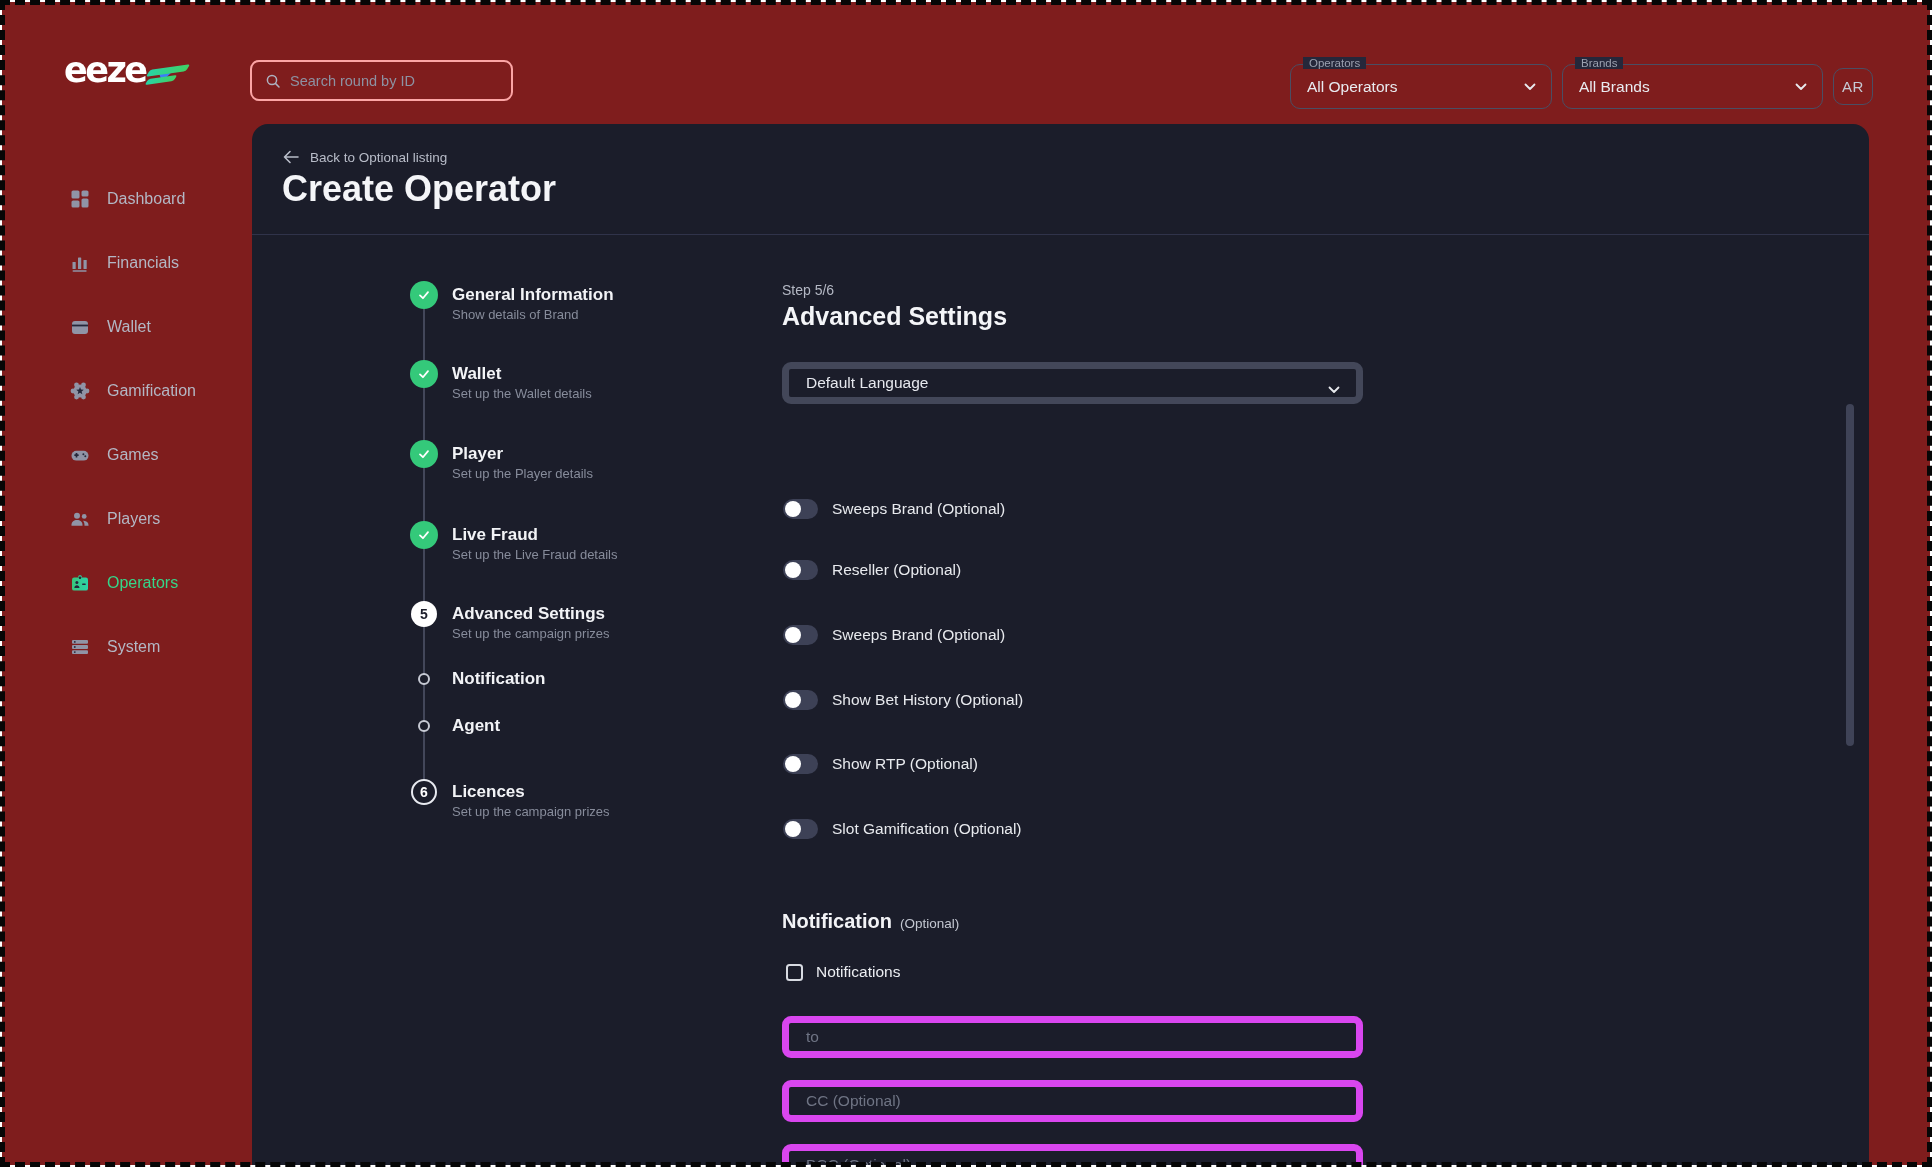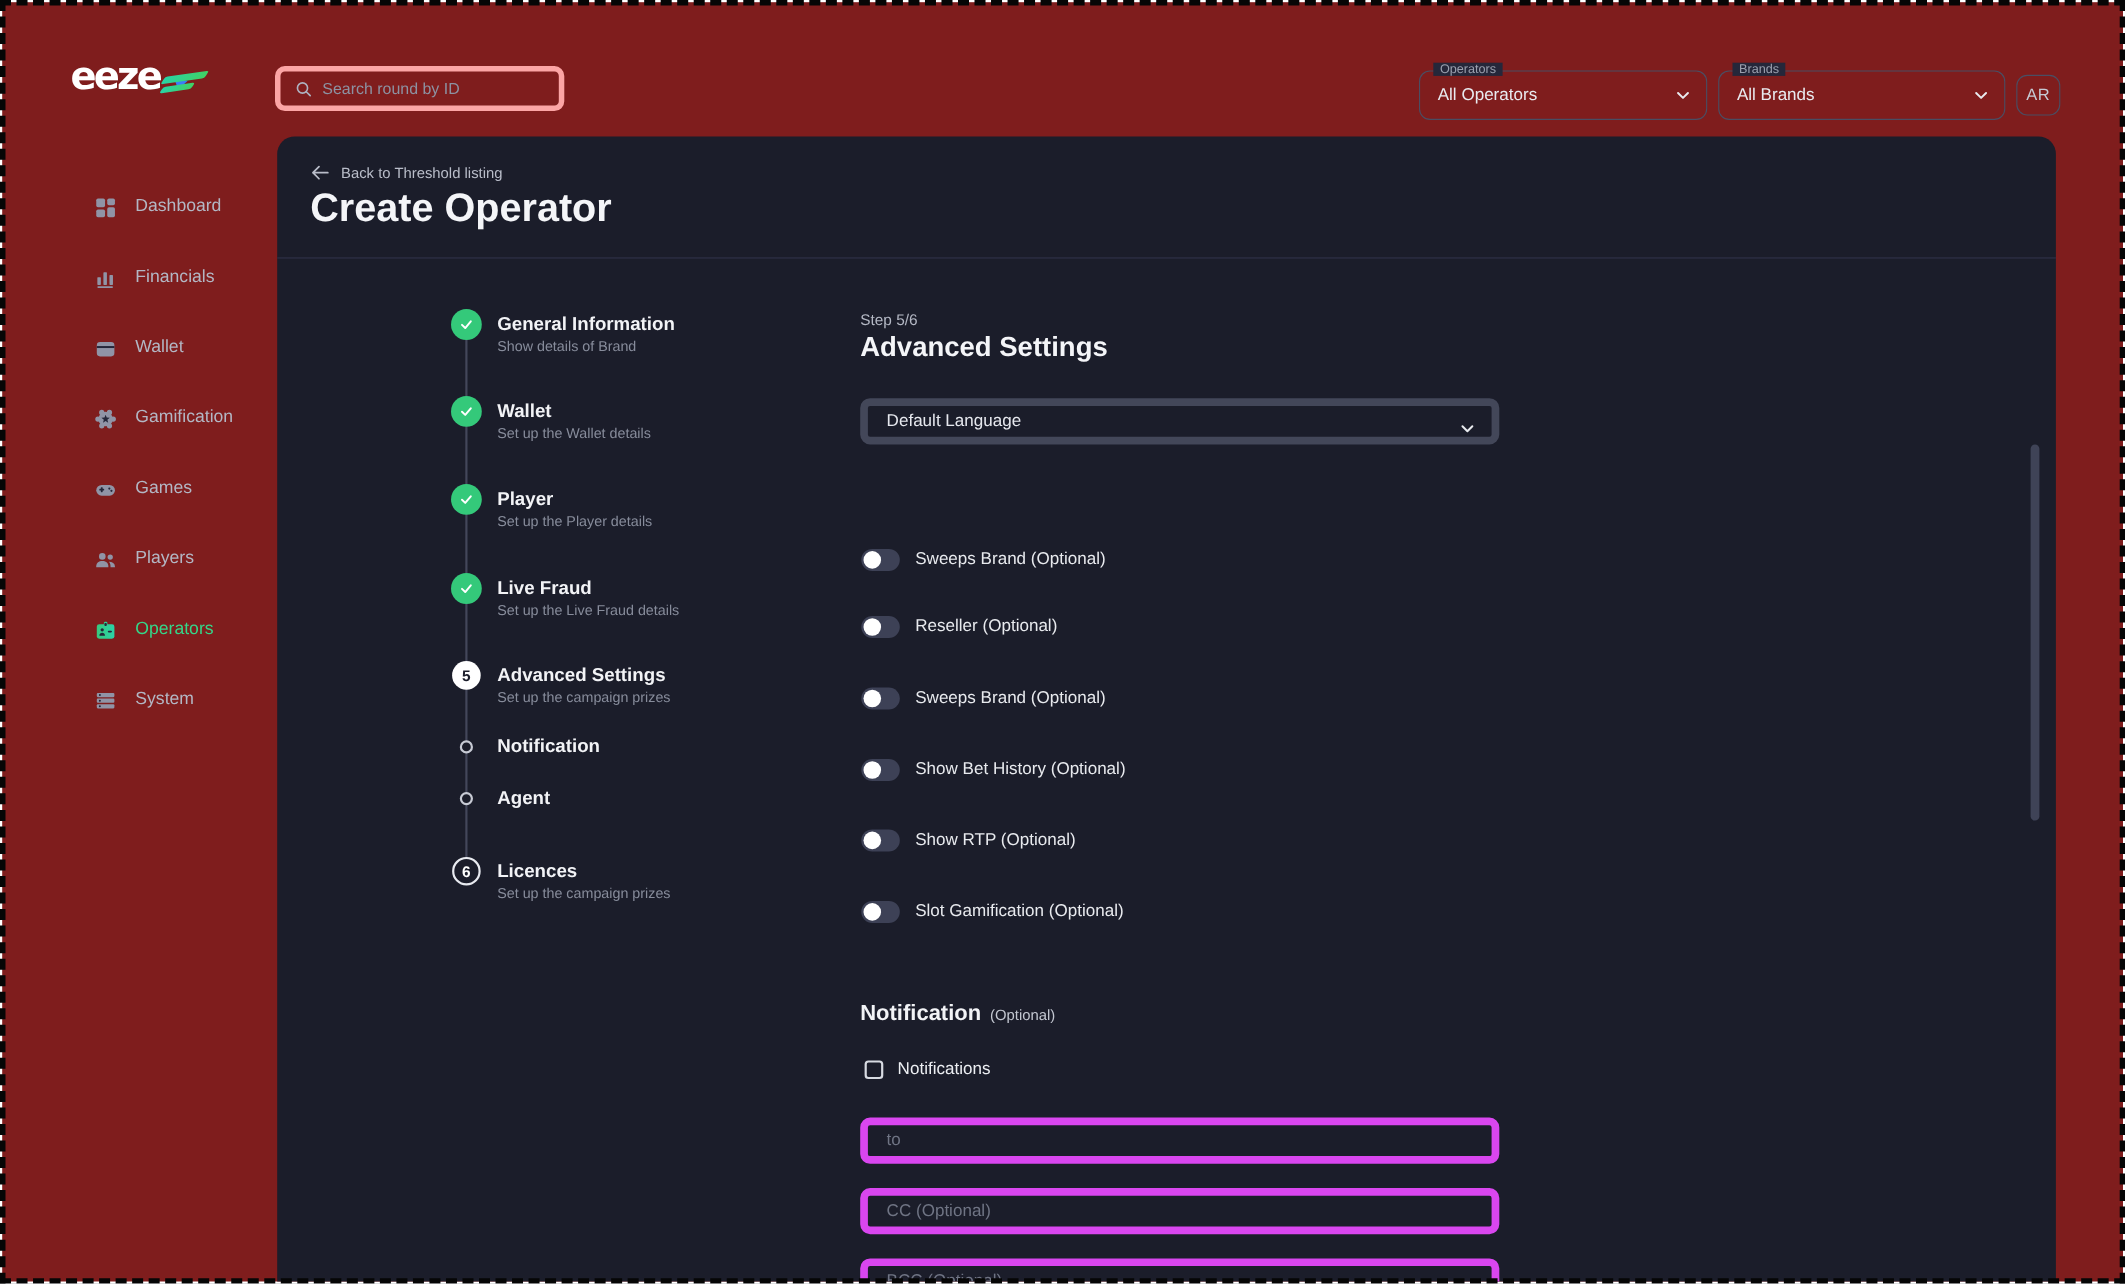--- a/index.html
+++ b/index.html
@@ -12,36 +12,36 @@
   .topbar { position:absolute; top:0; left:0; right:0; height:122px; }
   .logo { position:absolute; left:62px; top:52px; display:flex; align-items:flex-end; }
   .logo-text { font-family:"DejaVu Sans",sans-serif; font-weight:800; font-size:35px; line-height:33px; color:#ffffff; letter-spacing:-2.5px; }
   .logo-blue { position:absolute; left:96px; top:16px; width:0; height:0; border-left:11px solid #3b7df7; border-top:5px solid transparent; border-bottom:5px solid transparent; transform:rotate(-18deg); }
   .logo-swoosh { position:relative; width:46px; height:26px; margin-left:2px; }
   .logo-swoosh .bar1 { position:absolute; left:2px; top:6px; width:36px; height:7px; border-radius:2px;
       background:linear-gradient(90deg,#28d3a6,#41d164); transform:skewX(-38deg) rotate(-9deg); }
   .logo-swoosh .bar2 { position:absolute; left:0px; top:16px; width:26px; height:6px; border-radius:2px;
       background:linear-gradient(90deg,#28d3a6,#41d164); transform:skewX(-38deg) rotate(-9deg); }
 
-  .search { position:absolute; left:248px; top:58px; width:263px; height:41px; border:5px solid #fca5a5; border-radius:9px;
+  .search { position:absolute; left:248px; top:58px; width:263px; height:41px; border:2px solid #fca5a5; border-radius:9px;
       display:flex; align-items:center; padding:0 13px; gap:9px; }
   .search input { flex:1; background:transparent; border:none; outline:none; color:#e8eaee; font-size:14.5px; font-family:inherit; }
   .search input::placeholder { color:#8d92a2; }
 
   .filter { position:absolute; top:62px; height:45px; border:1px solid #4a4e63; border-radius:10px; }
   .filter .flabel { position:absolute; top:-8px; left:12px; font-size:11.5px; color:#9ba0af; background:#25273a; padding:0 6px; }
   .filter .fvalue { display:block; line-height:43px; padding-left:16px; font-size:15.5px; color:#e9ebf0; }
   .filter .chev { position:absolute; right:15px; top:18px; }
   .filter-operators { left:1288px; width:262px; }
   .filter-brands   { left:1560px; width:261px; }
   .avatar-btn { position:absolute; left:1831px; top:66px; width:40px; height:37px; border:1px solid #4a4e63; border-radius:10px;
       color:#c6cad4; font-size:15px; display:flex; align-items:center; justify-content:center; letter-spacing:0.5px; }
 
   
-  .side-item { position:absolute; left:84px; width:180px; height:40px; display:flex; gap:17px; cursor:pointer; }
+  .side-item { position:absolute; left:68px; width:180px; height:40px; display:flex; align-items:center; gap:17px; cursor:pointer; }
   .side-item .slabel { font-size:16px; color:#b3b7c4; }
   .side-item.active .slabel { color:#35d689; }
   .si-0{top:177px} .si-1{top:241px} .si-2{top:305px} .si-3{top:369px} .si-4{top:433px} .si-5{top:497px} .si-6{top:561px} .si-7{top:625px}
 
   
   .card { position:absolute; left:250px; top:122px; width:1617px; height:1100px; background:#1b1d2a; border-radius:16px 16px 0 0; }
   .back-row { position:absolute; left:30px; top:25px; display:flex; align-items:center; gap:10px; cursor:pointer; }
   .back-row span { font-size:13.5px; color:#b9bdc9; }
   .page-title { position:absolute; left:30px; top:44px; font-size:36px; font-weight:bold; color:#f4f5f8; }
   .header-divider { position:absolute; left:0; right:0; top:110px; border-top:1px solid #30334a; }
@@ -236,21 +236,21 @@
         <span class="slabel">System</span>
       </div>
     </nav>
 
     <main class="card">
 
       <div class="back-row">
         <svg width="18" height="16" viewBox="0 0 18 16">
           <path d="M8 2.5 L2.5 8 L8 13.5 M2.5 8 H16" fill="none" stroke="#b9bdc9" stroke-width="1.6" stroke-linecap="round" stroke-linejoin="round"></path>
         </svg>
-        <span>Back to Threshold listing</span>
+        <span>Back to Optional listing</span>
       </div>
       <h1 class="page-title">Create Operator</h1>
       <div class="header-divider"></div>
 
       <div class="step-line"></div>
 
       <div class="step" style="top:157px">
         <div class="dot-done" style="top:0">
           <svg width="16" height="16" viewBox="0 0 18 18">
               <path d="M4.5 9.4 L7.8 12.6 L13.5 5.8" fill="none" stroke="#ffffff" stroke-width="2" stroke-linecap="round" stroke-linejoin="round"></path>

